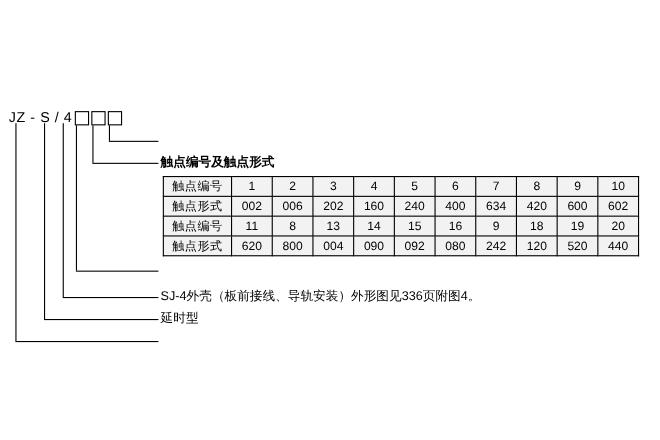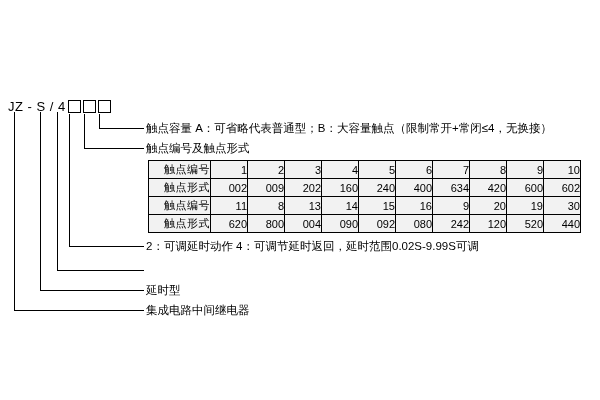--- a/index.html
+++ b/index.html
@@ -19,21 +19,21 @@
     width: 600px;
     height: 400px;
   }
 
   
   .code-row {
     position: absolute;
     left: 8px;
     top: 100px;
     display: flex;
-    align-items: flex-start;
+    align-items: flex-end;
     font-size: 13px;
     letter-spacing: 0.5px;
     white-space: nowrap;
   }
   .code-text {
     font-size: 13px;
     line-height: 14px;
   }
   .code-box {
     display: inline-block;
@@ -70,21 +70,21 @@
     left: 148px;
     top: 160px;
   }
   table.contact {
     border-collapse: collapse;
     font-size: 11px;
     background: #f2f2f2;
   }
   table.contact td {
     border: 1px solid #000;
-    text-align: right;
+    text-align: center;
     padding: 1px 0;
     height: 15px;
     box-sizing: border-box;
   }
   table.contact td.head {
     width: 62px;
     background: #f2f2f2;
     letter-spacing: 0.5px;
   }
   table.contact td.val {
@@ -115,67 +115,65 @@
 
   <div class="vline" style="left:57px; top:112px; height:158px;"></div>
   <div class="hline" style="left:57px; top:270px; width:87px;"></div>
 
   <div class="vline" style="left:40px; top:112px; height:178px;"></div>
   <div class="hline" style="left:40px; top:290px; width:104px;"></div>
 
   <div class="vline" style="left:14px; top:112px; height:198px;"></div>
   <div class="hline" style="left:14px; top:310px; width:130px;"></div>
 
-  <div class="note" style="left:146px; top:121px;">触点容量  A：可省略代表普通型；B：大容量触点（限制常开+常闭≤4，无换接）</div>
-  <div class="note" style="left:146px; top:141px;">触点编号及触点形式</div>
-  <div class="note" style="left:146px; top:239px;">2：可调延时动作   4：可调节延时返回，延时范围0.02S-9.99S可调</div>
+  <div class="note" style="left:146px; top:141px;font-weight:bold;">触点编号及触点形式</div>
+  <div class="note" style="left:146px; top:263px;">SJ-4外壳（板前接线、导轨安装）外形图见336页附图4。</div>
   <div class="note" style="left:146px; top:283px;">延时型</div>
-  <div class="note" style="left:146px; top:303px;">集成电路中间继电器</div>
 
   <div class="tbl-wrap">
     <table class="contact">
       <tbody>
         <tr>
           <td class="head">触点编号</td>
           <td class="val">1</td>
           <td class="val">2</td>
           <td class="val">3</td>
           <td class="val">4</td>
           <td class="val">5</td>
           <td class="val">6</td>
           <td class="val">7</td>
           <td class="val">8</td>
           <td class="val">9</td>
           <td class="val">10</td>
         </tr>
         <tr>
           <td class="head">触点形式</td>
           <td class="val">002</td>
-          <td class="val">009</td>
+          <td class="val">006</td>
           <td class="val">202</td>
           <td class="val">160</td>
           <td class="val">240</td>
           <td class="val">400</td>
           <td class="val">634</td>
           <td class="val">420</td>
           <td class="val">600</td>
           <td class="val">602</td>
         </tr>
         <tr>
           <td class="head">触点编号</td>
           <td class="val">11</td>
           <td class="val">8</td>
           <td class="val">13</td>
           <td class="val">14</td>
           <td class="val">15</td>
           <td class="val">16</td>
           <td class="val">9</td>
+          <td class="val">18</td>
+          <td class="val">19</td>
           <td class="val">20</td>
-          <td class="val">19</td>
-          <td class="val">30</td>
         </tr>
         <tr>
           <td class="head">触点形式</td>
           <td class="val">620</td>
           <td class="val">800</td>
           <td class="val">004</td>
           <td class="val">090</td>
           <td class="val">092</td>
           <td class="val">080</td>
           <td class="val">242</td>

